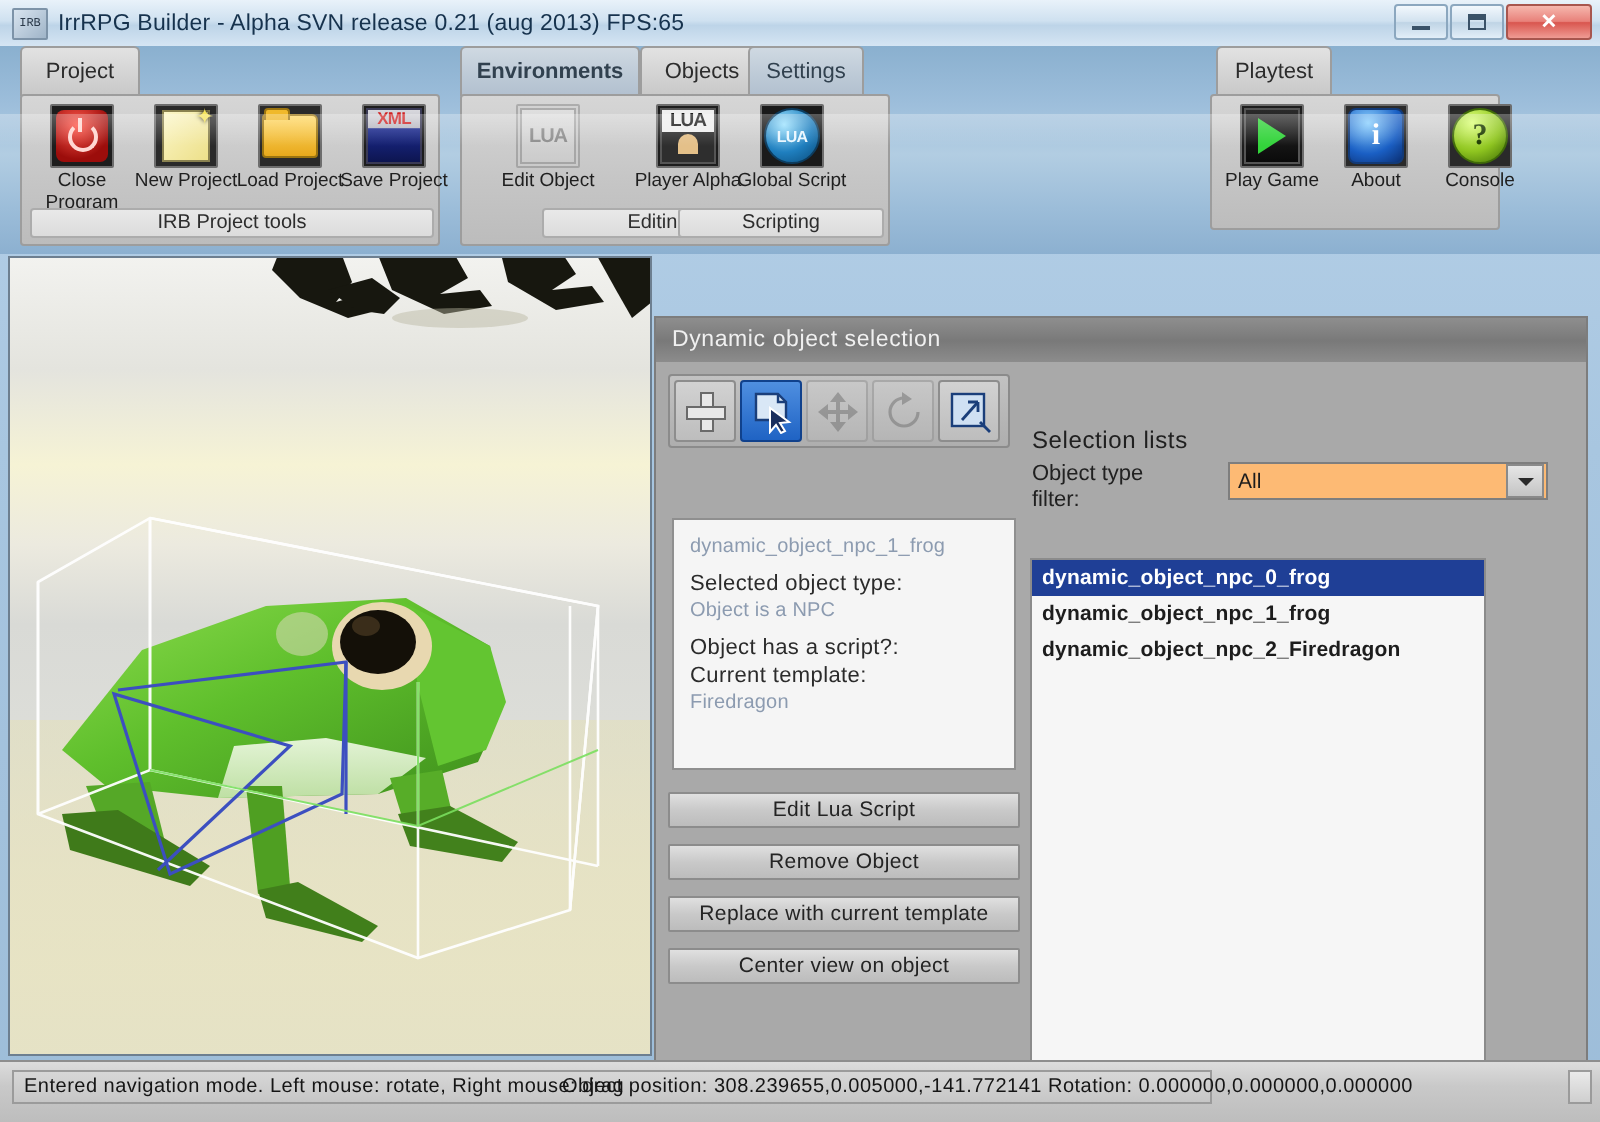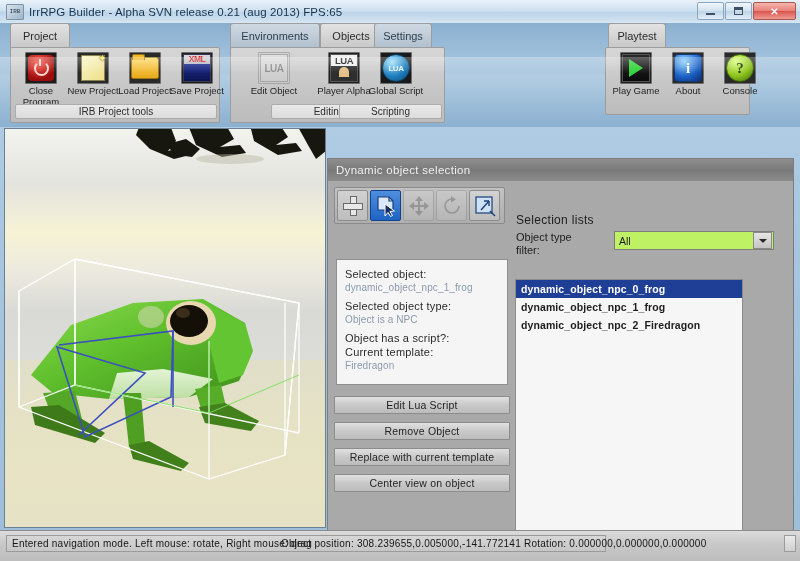--- a/index.html
+++ b/index.html
@@ -182,21 +182,21 @@
     border:1px solid #8c8c8c;box-sizing:border-box;border-radius:1px;
     font-size:10.5px;color:#242424;
     display:flex;align-items:center;justify-content:center;cursor:default;
     letter-spacing:.2px;
   }
 
   .seclbl{position:absolute;left:188px;top:32px;font-size:12px;color:#202020;letter-spacing:.3px;}
   .filtlbl{position:absolute;left:188px;top:50px;width:80px;font-size:11px;color:#212121;line-height:13px;}
   .combo{
     position:absolute;left:286px;top:50px;width:160px;height:19px;
-    background:#bef264;border:1px solid #7e7e7e;box-sizing:border-box;
+    background:#fdba74;border:1px solid #7e7e7e;box-sizing:border-box;
     display:flex;align-items:center;
   }
   .combo .val{font-size:10.5px;color:#1c1c1c;padding-left:4px;flex:1;}
   .combo .arrow{
     width:19px;height:17px;margin-right:1px;
     background:linear-gradient(180deg,#e6e6e6,#c4c4c4);
     border:1px solid #8a8a8a;box-sizing:border-box;
     display:flex;align-items:center;justify-content:center;
   }
   .caret{width:0;height:0;border-left:4px solid transparent;border-right:4px solid transparent;border-top:4px solid #2a2a2a;}
@@ -285,21 +285,21 @@
                 <span>XML</span>
               </div>
             </div>
           <div class="ico-lbl">Save
 Project</div>
         </div>
       </div>
       <div class="grp-foot" style="left:4px;width:202px;">IRB Project tools</div>
     </div>
 
-    <div class="grp-tab inactive" style="left:230px;width:90px;">Environments</div>
+    <div class="grp-tab inactive" style="left:230px;width:90px;font-weight:bold;">Environments</div>
     <div class="grp-tab" style="left:320px;width:62px;">Objects</div>
     <div class="grp-tab inactive" style="left:374px;width:58px;">Settings</div>
     <div class="group" style="left:230px;top:24px;width:215px;height:76px;">
       <div class="btnrow" style="left:17px;top:4px;justify-content:center;">
         <div class="ribbtn">
           <div class="ico dim" style="background:#cfcfcf">
               <div class="luabox">
                 <span>LUA</span>
               </div>
             </div>
@@ -463,21 +463,20 @@
           <svg width="22" height="22" viewBox="0 0 22 22">
             <rect x="2" y="2" width="16" height="16" fill="#cfe0f3" stroke="#1a3e7a" stroke-width="1.2"></rect>
             <path d="M7 15 L15 6" stroke="#1a3e7a" stroke-width="1.4"></path>
             <path d="M15 6 H10 M15 6 V11" stroke="#1a3e7a" stroke-width="1.4" fill="none"></path>
             <path d="M16 16 L21 21" stroke="#1a3e7a" stroke-width="1.4"></path>
           </svg>
         </div>
       </div>
 
       <div class="infobox">
-        <div class="inf-l">Selected object:</div>
         <div class="inf-v">dynamic_object_npc_1_frog</div>
         <div class="inf-l">Selected object type:</div>
         <div class="inf-v">Object is a NPC</div>
         <div class="inf-l">Object has a script?:</div>
         <div class="inf-l">Current template:</div>
         <div class="inf-v">Firedragon</div>
       </div>
 
       <div class="actbtn" style="top:215px;">Edit Lua Script</div>
       <div class="actbtn" style="top:241px;">Remove Object</div>

